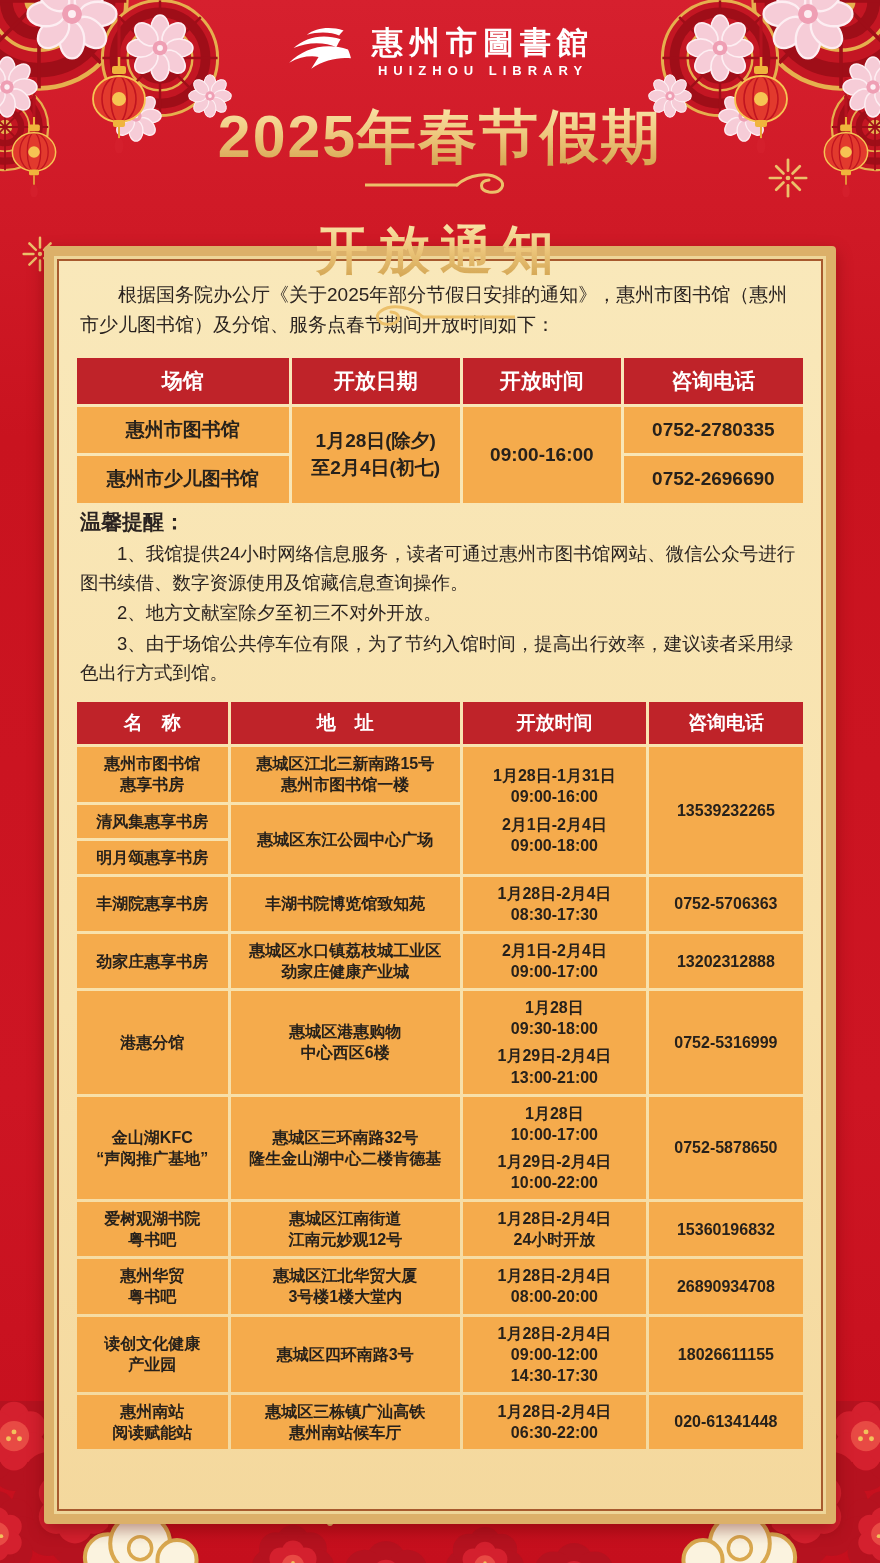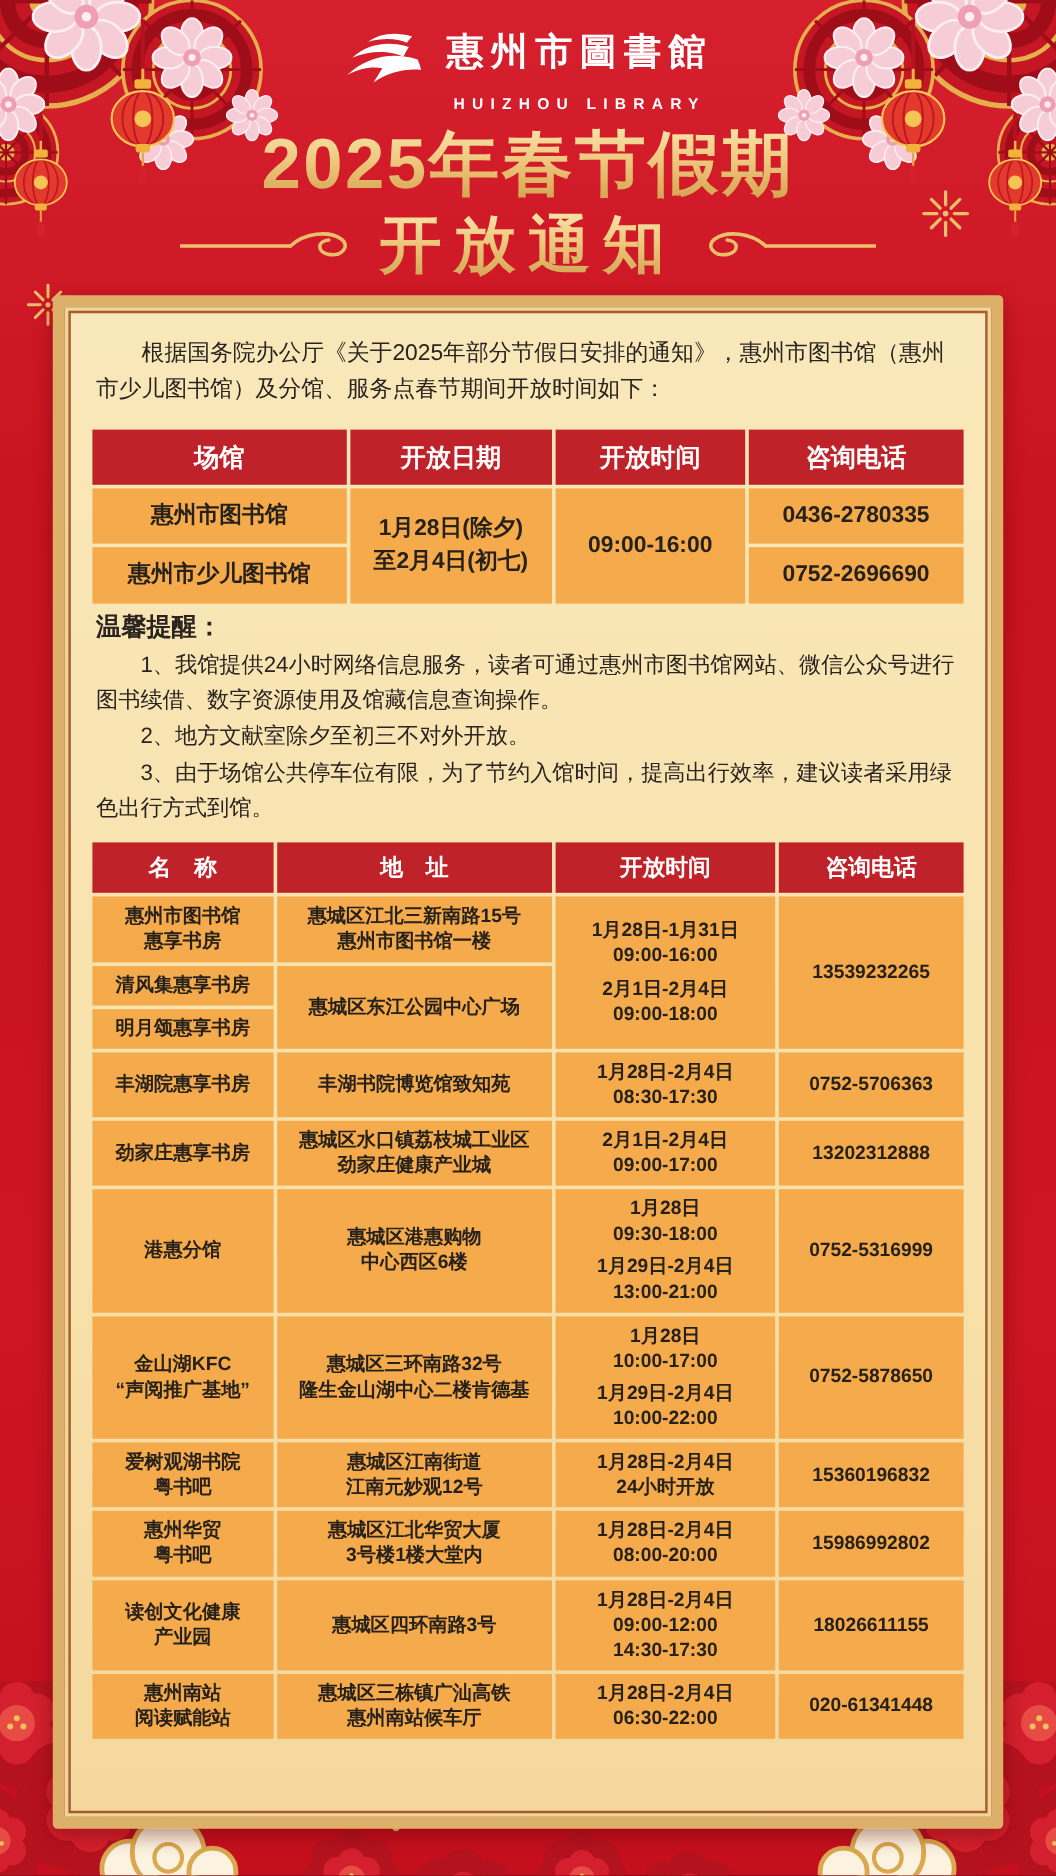--- a/index.html
+++ b/index.html
@@ -5,26 +5,26 @@
   html,body{margin:0;padding:0;background:#7a0a12;}
   .poster{
     position:relative;width:880px;height:1563px;overflow:hidden;
     background:linear-gradient(180deg,#d6202e 0%,#c9131f 28%,#cd1523 70%,#c50f1d 100%);
     font-family:"Liberation Sans","DejaVu Sans",sans-serif;
   }
   
   .logo-row{position:absolute;top:26px;left:0;width:100%;display:flex;justify-content:center;align-items:flex-start;gap:12px;z-index:6;}
   .logo-txt{text-align:center;}
   .logo-cn{font-size:31px;font-weight:bold;color:#fff;letter-spacing:6px;line-height:1.1;}
-  .logo-en{font-size:13px;color:#fff;letter-spacing:6px;margin-top:19px;font-weight:bold;}
+  .logo-en{font-size:13px;color:#fff;letter-spacing:6px;margin-top:3px;font-weight:bold;}
   .title1{position:absolute;top:98px;left:0;width:100%;text-align:center;z-index:6;
     font-size:59px;font-weight:900;letter-spacing:2px;
     background:linear-gradient(180deg,#fbe7ad 5%,#eec87e 45%,#cf9b45 95%);
     -webkit-background-clip:text;background-clip:text;color:transparent;}
-  .title2-row{position:absolute;top:170px;left:0;width:100%;display:flex;justify-content:center;align-items:center;gap:16px;z-index:6;}
+  .title2-row{position:absolute;top:170px;left:0;width:100%;display:flex;justify-content:center;align-items:center;gap:16px;z-index:6;flex-direction:column;}
   .title2{font-size:52px;font-weight:900;letter-spacing:10px;
     background:linear-gradient(180deg,#fbe7ad 5%,#eec87e 45%,#cfa04c 95%);
     -webkit-background-clip:text;background-clip:text;color:transparent;}
   .flourish{width:150px;height:30px;}
   .flourish.right{transform:scaleX(-1);}
   
   .panel{
     position:absolute;left:44px;top:246px;width:792px;height:1278px;box-sizing:border-box;
     background:linear-gradient(180deg,#f9e8ba 0%,#f8e1ab 60%,#f4d89d 100%);
     border:10px solid #dcb069;border-radius:4px;
@@ -281,21 +281,21 @@
                 <div>至2月4日(初七)</div>
               </div>
             </td>
             <td rowspan="2">
               <div class="blk">
                 <div>09:00-16:00</div>
               </div>
             </td>
             <td>
               <div class="blk">
-                <div>0436-2780335</div>
+                <div>0752-2780335</div>
               </div>
             </td>
           </tr>
           <tr>
             <td>
               <div class="blk">
                 <div>惠州市少儿图书馆</div>
               </div>
             </td>
             <td>
@@ -522,21 +522,21 @@
               </div>
             </td>
             <td>
               <div class="blk">
                 <div>1月28日-2月4日</div>
                 <div>08:00-20:00</div>
               </div>
             </td>
             <td>
               <div class="blk">
-                <div>15986992802</div>
+                <div>26890934708</div>
               </div>
             </td>
           </tr>
           <tr>
             <td>
               <div class="blk">
                 <div>读创文化健康</div>
                 <div>产业园</div>
               </div>
             </td>

